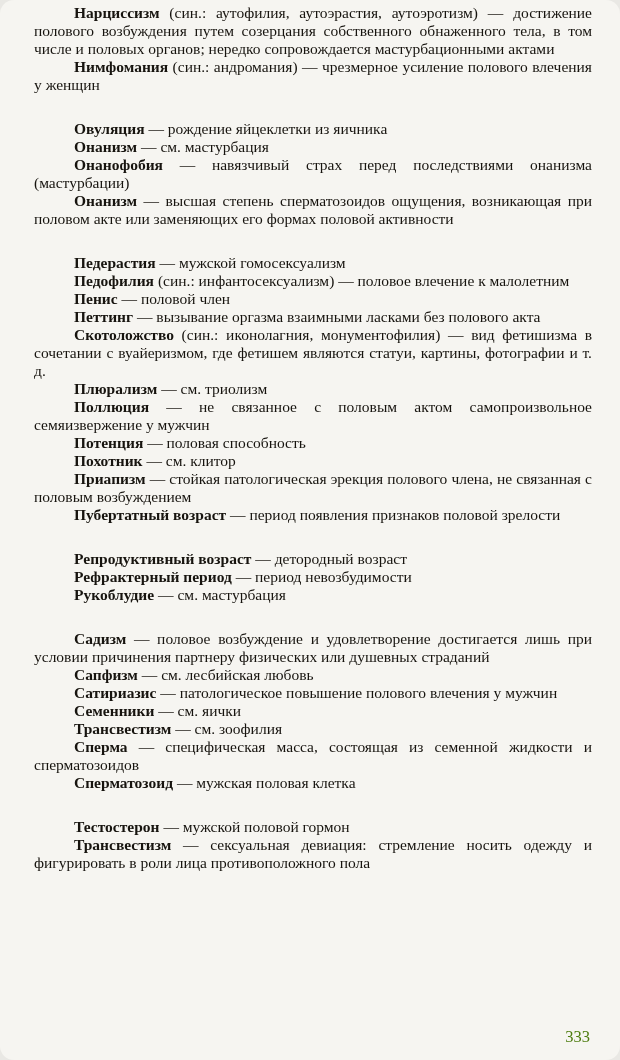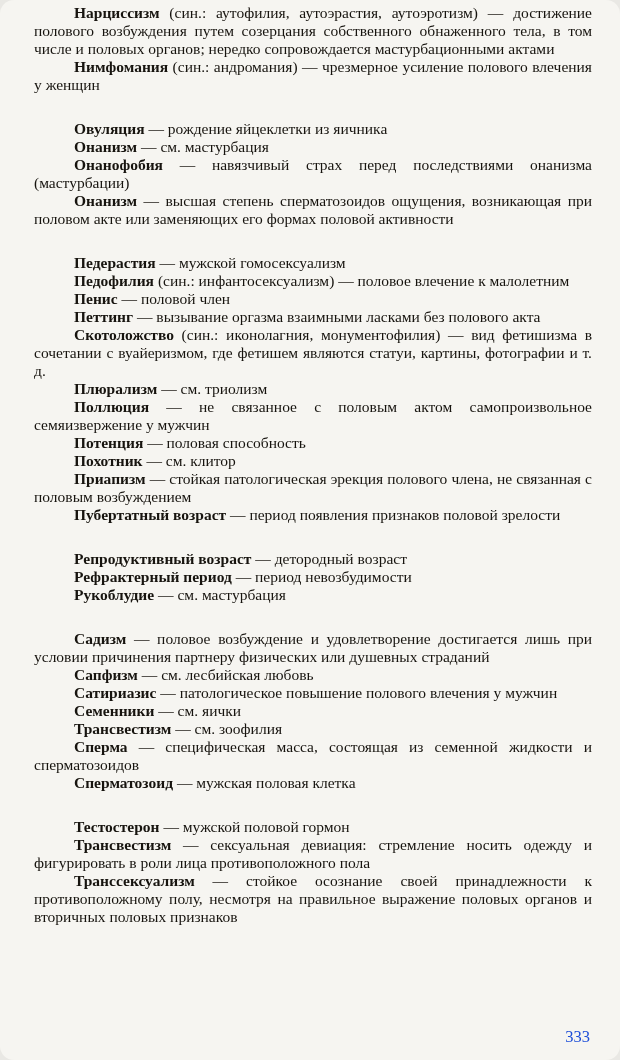--- a/index.html
+++ b/index.html
@@ -37,21 +37,21 @@
     hyphens: auto;
   }
   .term {
     font-weight: bold;
   }
   .page-number {
     position: absolute;
     right: 30px;
     bottom: 14px;
     font-size: 16.5px;
-    color: #1d4ed8;
+    color: #4d7c0f;
   }
 </style>
 </head>
 <body>
 
 <div class="page">
   <div class="glossary">
       <div class="glossary-group">
         <p class="entry"><b class="term">Нарциссизм</b><span class="definition"> (син.: аутофилия, аутоэрастия, аутоэротизм) — достижение полового возбуждения путем созерцания собственного обнаженного тела, в том числе и половых органов; нередко сопровождается мастурбационными актами</span></p>
         <p class="entry"><b class="term">Нимфомания</b><span class="definition"> (син.: андромания) — чрезмерное усиление полового влечения у женщин</span></p>
@@ -85,17 +85,16 @@
         <p class="entry"><b class="term">Сапфизм</b><span class="definition"> — см. лесбийская любовь</span></p>
         <p class="entry"><b class="term">Сатириазис</b><span class="definition"> — патологическое повышение полового влечения у мужчин</span></p>
         <p class="entry"><b class="term">Семенники</b><span class="definition"> — см. яички</span></p>
         <p class="entry"><b class="term">Трансвестизм</b><span class="definition"> — см. зоофилия</span></p>
         <p class="entry"><b class="term">Сперма</b><span class="definition"> — специфическая масса, состоящая из семенной жидкости и сперматозоидов</span></p>
         <p class="entry"><b class="term">Сперматозоид</b><span class="definition"> — мужская половая клетка</span></p>
       </div>
       <div class="glossary-group">
         <p class="entry"><b class="term">Тестостерон</b><span class="definition"> — мужской половой гормон</span></p>
         <p class="entry"><b class="term">Трансвестизм</b><span class="definition"> — сексуальная девиация: стремление носить одежду и фигурировать в роли лица противоположного пола</span></p>
-        <p class="entry"><b class="term">Транссексуализм</b><span class="definition"> — стойкое осознание своей принадлежности к противоположному полу, несмотря на правильное выражение половых органов и вторичных половых признаков</span></p>
       </div>
     </div>
   <div class="page-number">333</div>
 </div>
 
 </body></html>

